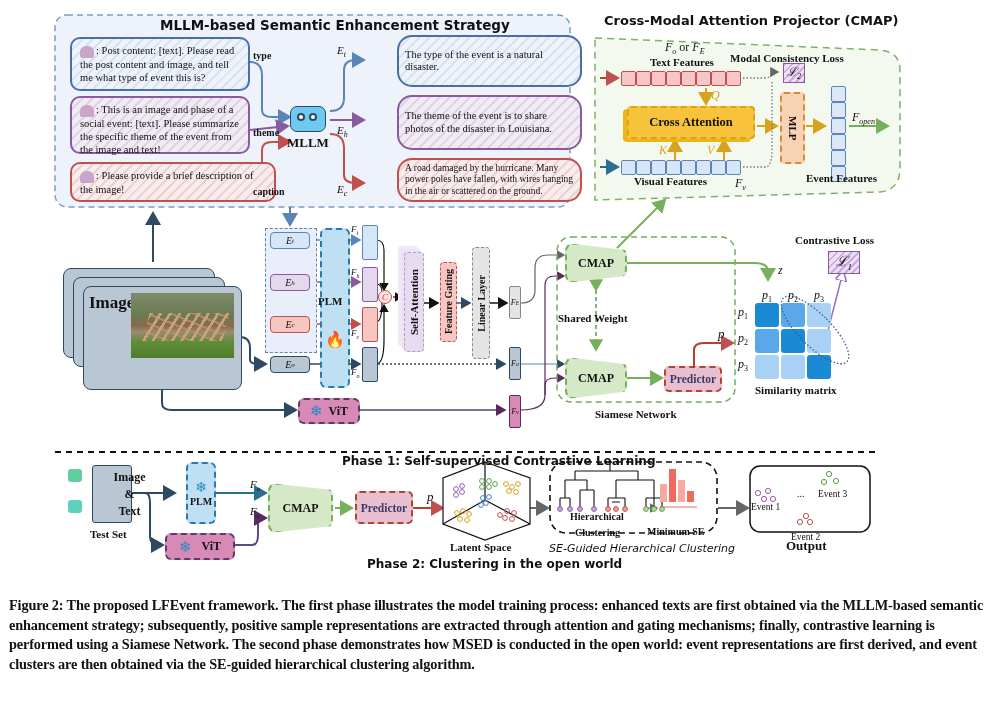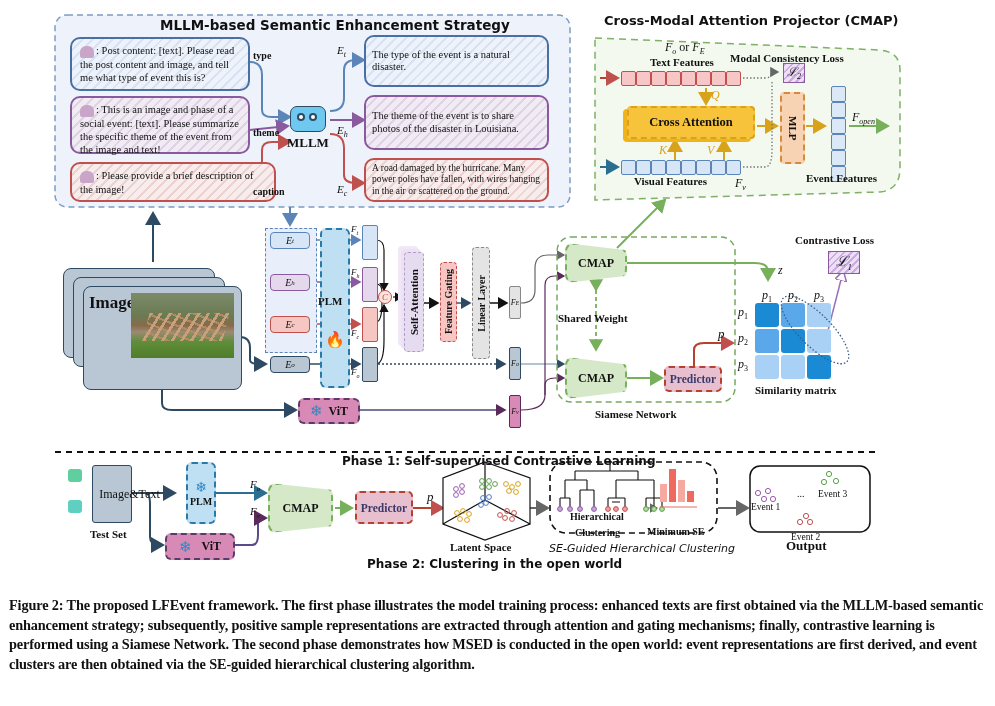--- a/index.html
+++ b/index.html
@@ -6,21 +6,21 @@
   body { width:995px; height:706px; position:relative; overflow:hidden; font-family:"Liberation Serif", serif; color:#111; }
   .abs { position:absolute; }
   .comic { font-family:"DejaVu Sans", sans-serif; font-weight:bold; }
   .serif { font-family:"Liberation Serif", serif; }
   .bold { font-weight:bold; }
   .hatch-blue { background-image: repeating-linear-gradient(135deg, rgba(120,150,200,0.18) 0 2px, transparent 2px 7px); }
   .hatch-purple { background-image: repeating-linear-gradient(135deg, rgba(150,110,170,0.2) 0 2px, transparent 2px 7px); }
   .hatch-red { background-image: repeating-linear-gradient(135deg, rgba(200,110,110,0.22) 0 2px, transparent 2px 7px); }
   .hatch-violet { background-image: repeating-linear-gradient(135deg, rgba(160,110,200,0.45) 0 2px, transparent 2px 5px); }
   .prompt { position:absolute; border:2px solid; border-radius:10px; font-size:10.5px; line-height:13px; padding:5px 6px 4px 8px; box-sizing:border-box; }
-  .resp { position:absolute; border:2px solid; border-radius:10px; font-size:10.5px; line-height:12.5px; padding:4px 6px; box-sizing:border-box; display:flex; align-items:center; }
+  .resp { position:absolute; border:2px solid; border-radius:15px; font-size:10.5px; line-height:12.5px; padding:4px 6px; box-sizing:border-box; display:flex; align-items:center;margin-left:33px; }
   .lbl { position:absolute; font-size:10px; white-space:nowrap; }
   .mathlbl { position:absolute; font-size:11px; font-style:italic; white-space:nowrap; }
   .box { position:absolute; box-sizing:border-box; display:flex; align-items:center; justify-content:center; }
   .vtext { writing-mode:vertical-rl; transform:rotate(180deg); font-weight:bold; font-size:11px; }
   .caption { position:absolute; left:9px; top:596px; width:980px; font-family:"Liberation Serif", serif; font-size:14.3px; line-height:19.6px; font-weight:bold; color:#111; letter-spacing:-0.15px; }
   .cell { position:absolute; box-sizing:border-box; border:1px solid; border-radius:2px; }
 </style>
 </head>
 <body>
 
@@ -410,21 +410,21 @@
     <span class="mathlbl" style="left: 0px; top: 0px; font-size: 12px;">p<sub style="font-size:8px;font-style:normal">1</sub></span>
     <span class="mathlbl" style="left: 0px; top: 26px; font-size: 12px;">p<sub style="font-size:8px;font-style:normal">2</sub></span>
     <span class="mathlbl" style="left: 0px; top: 52px; font-size: 12px;">p<sub style="font-size:8px;font-style:normal">3</sub></span>
   </div>
 <div class="abs bold" style="left:755px;top:384px;font-size:11px;">Similarity matrix</div>
 
 <div class="abs comic" style="left:342px;top:454px;font-size:12px;">Phase 1: Self-supervised Contrastive Learning</div>
 
 <div class="abs" style="left:68px;top:469px;width:14px;height:13px;background:#5fcfa0;border-radius:3px;"></div>
 <div class="abs" style="left:68px;top:500px;width:14px;height:13px;background:#5fcfc0;border-radius:3px;"></div>
-<div class="box" style="left:92px;top:465px;width:40px;height:58px;background:#b8c7d3;border:1.5px solid #2e4a62;border-radius:3px;font-weight:normal;font-size:12px;line-height:17px;padding-left:35px;">
+<div class="box" style="left:92px;top:465px;width:40px;height:58px;background:#b8c7d3;border:1.5px solid #2e4a62;border-radius:3px;flex-direction:column;font-weight:bold;font-size:12px;line-height:17px;padding-left:35px;">
   <span>Image</span>
   <span>&amp;</span>
   <span>Text</span>
 </div>
 <div class="abs bold" style="left:90px;top:528px;font-size:11px;">Test Set</div>
 
 <div class="box" style="left:186px;top:462px;width:30px;height:62px;background:#bfe0f2;border:2px dashed #2a7aa8;border-radius:6px;flex-direction:column;">
   <span style="color:#2a8ac4;font-size:14px;">❄</span>
   <span class="bold" style="font-size:10px;">PLM</span>
 </div>

